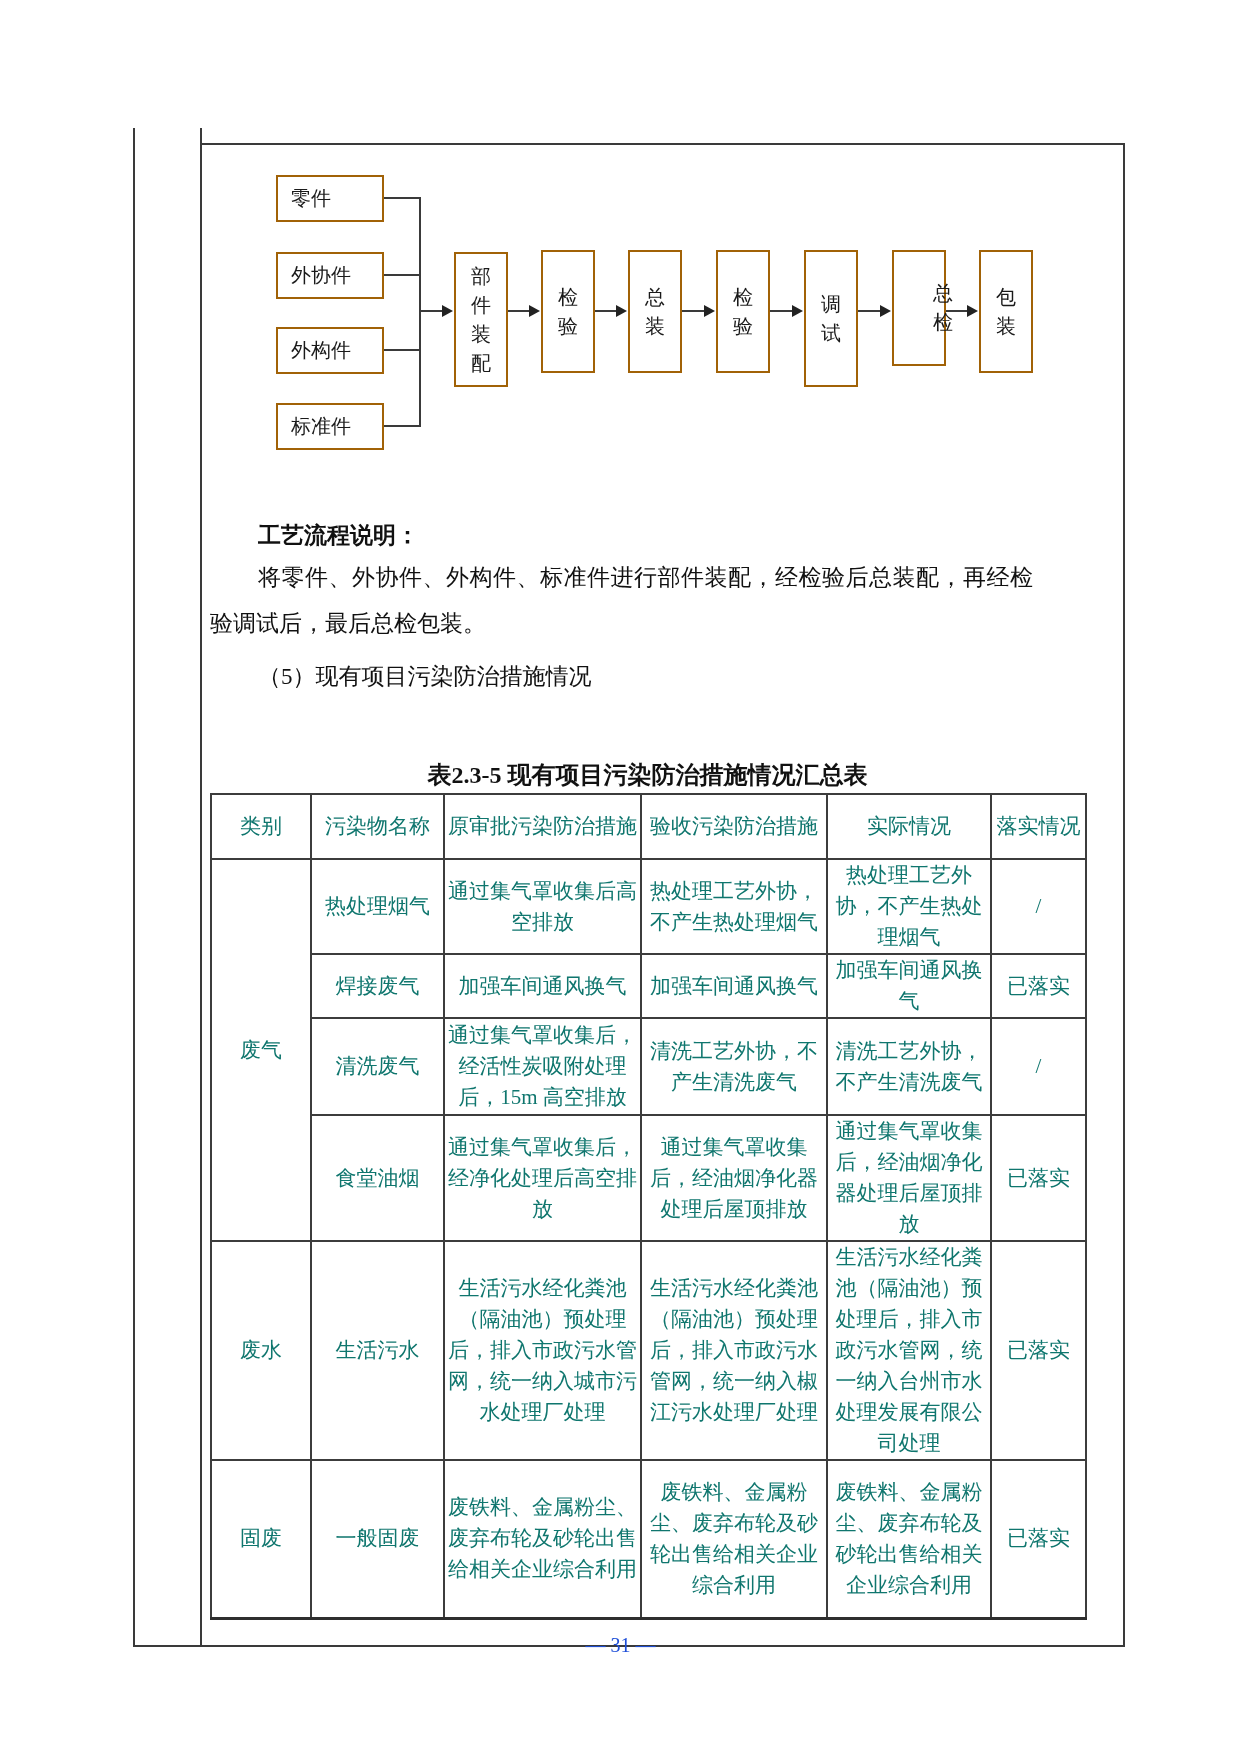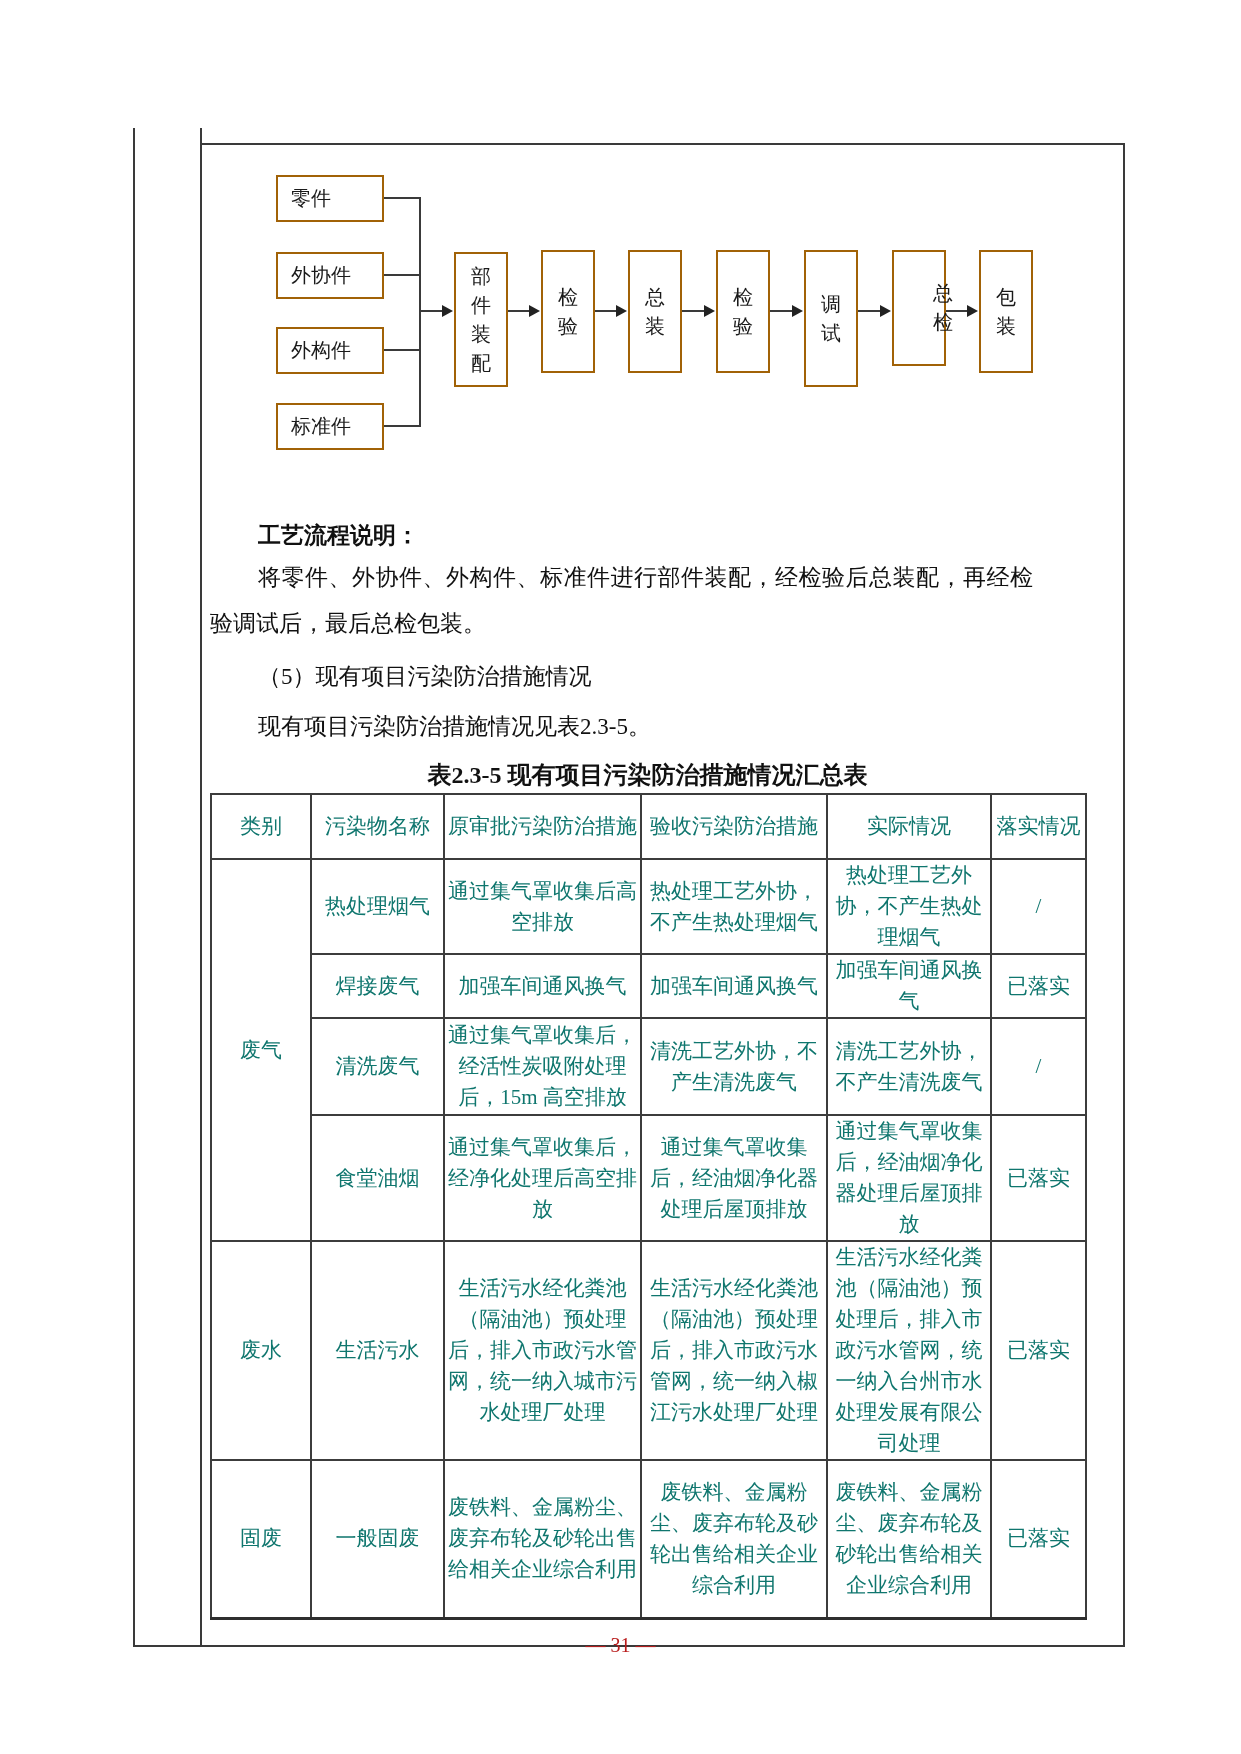--- a/index.html
+++ b/index.html
@@ -28,21 +28,21 @@
   
   table.ptable {
     position:absolute; left:210px; top:793px; border-collapse:collapse; table-layout:fixed;
     width:875px; font-size:21px; color:#0f766e;
   }
   table.ptable td {
     border:2px solid #3c3c3c; text-align:center; vertical-align:middle;
     line-height:31px; padding:0 2px; overflow:hidden; box-sizing:border-box;
   }
   table.ptable { border-bottom:3px solid #2e2e2e; }
-  .pagenum { position:absolute; left:0; top:1634px; width:1241px; text-align:center; font-size:20px; color:#b91c1c; }
+  .pagenum { position:absolute; left:0; top:1634px; width:1241px; text-align:center; font-size:20px; color:#1d4ed8; }
 </style>
 </head>
 <body>
 
 <div class="page">
 
   <div class="ln" style="left:133px; top:128px; width:2px; height:1519px;"></div>
   <div class="ln" style="left:200px; top:128px; width:2px; height:1519px;"></div>
   <div class="ln" style="left:200px; top:143px; width:925px; height:2px;"></div>
   <div class="ln" style="left:1123px; top:143px; width:2px; height:1504px;"></div>
@@ -101,21 +101,20 @@
   <div class="arrhead" style="left:792px; top:305px;"></div>
   <div class="ln" style="left:858px; top:310px; width:23px; height:2px;"></div>
   <div class="arrhead" style="left:880px; top:305px;"></div>
   <div class="ln" style="left:946px; top:310px; width:22px; height:2px;"></div>
   <div class="arrhead" style="left:967px; top:305px;"></div>
 
   <div class="tblock" style="top:522px; padding-left:48px; box-sizing:border-box;font-weight:bold;">工艺流程说明：</div>
   <div class="tblock" style="top:564px; text-indent:48px; letter-spacing:0.5px;">将零件、外协件、外构件、标准件进行部件装配，经检验后总装配，再经检</div>
   <div class="tblock" style="top:610px;">验调试后，最后总检包装。</div>
   <div class="tblock" style="top:663px; padding-left:48px; box-sizing:border-box;">（5）现有项目污染防治措施情况</div>
-  <div class="tblock" style="top:713px; padding-left:48px; box-sizing:border-box;">现有项目污染防治措施情况见表2.3-5。</div>
   <div class="tblock cap" style="top:761px;">表2.3-5 现有项目污染防治措施情况汇总表</div>
 
   <table class="ptable">
     <colgroup>
       <col style="width:100px">
         <col style="width:133px">
         <col style="width:197px">
       <col style="width:186px">
         <col style="width:164px">
         <col style="width:95px">

